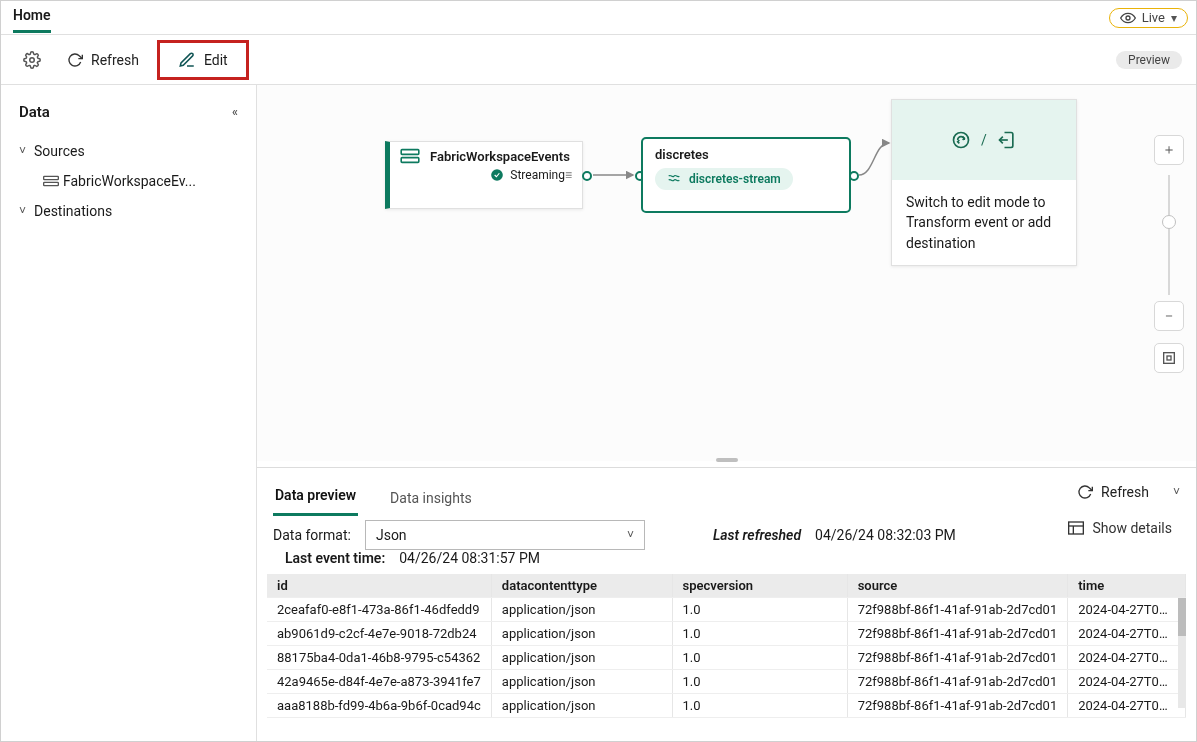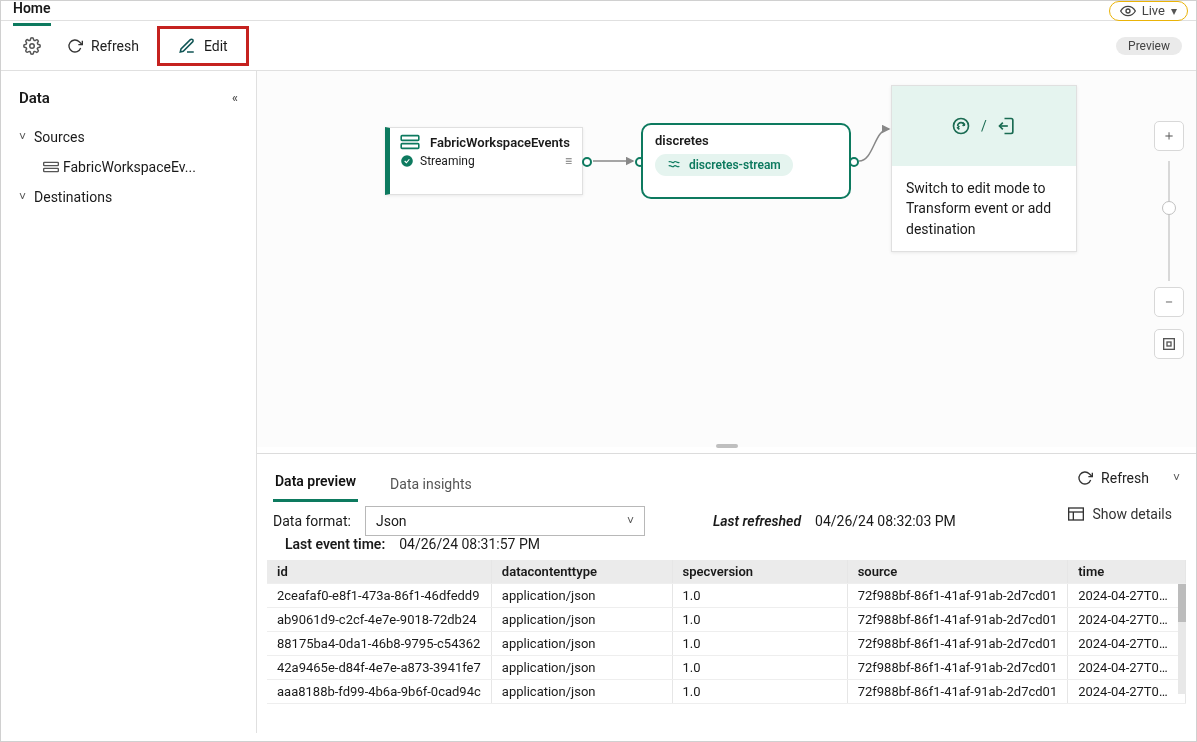--- a/index.html
+++ b/index.html
@@ -13,21 +13,21 @@
     height: 742px;
     overflow: hidden;
     border: 1px solid #d0d0d0;
     position: relative;
   }
   
   .titlebar {
     display: flex;
     align-items: center;
     justify-content: space-between;
-    height: 20px;
+    height: 34px;
     border-bottom: 1px solid #e0e0e0;
     padding: 0 8px 0 12px;
   }
   .titlebar-left {
     font-weight: 600;
     font-size: 14px;
     border-bottom: 3px solid #0d7a5f;
     height: 30px;
     display: flex;
     align-items: center;
@@ -140,28 +140,28 @@
   
   .node-source {
     position:absolute; left:128px; top:56px;
     width:198px; height:68px;
     border:1px solid #e0e0e0; border-radius:0;
     background:#fff; box-shadow:0 1px 3px rgba(0,0,0,0.08);
     display:flex; flex-direction:column;
     border-left: 5px solid #0d7a5f;
   }
   .node-source .row1 { display:flex; align-items:center; gap:10px; padding:6px 10px 2px 10px;}
-  .node-source .row2 { display:flex; align-items:center; justify-content:space-between; padding:2px 10px 6px 10px; font-size:12px;}
+  .node-source .row2 { display:flex; align-items:center; justify-content:flex-end; padding:2px 10px 6px 10px; font-size:12px;}
   .status-dot { width:14px; height:14px; display:inline-flex; align-items:center; justify-content:center; color:#0d7a5f;}
   .menu-dots { color:#777; cursor:pointer;}
   .node-title { font-weight:600; font-size:13px;}
   .node-stream {
     position:absolute; left:384px; top:52px;
     width:210px; height:76px;
-    border:2px solid #0d7a5f; border-radius:10px;
+    border:2px solid #0d7a5f; border-radius:5px;
     background:#fff; padding:8px 12px;
   }
   .node-stream .title { font-weight:600; font-size:13px; margin-bottom:6px;}
   .stream-chip {
     display:inline-flex; align-items:center; gap:8px;
     background:#e5f4ef; border-radius:14px;
     padding:4px 12px; font-size:12px; color:#0d7a5f; font-weight:600;
   }
   .node-dest {
     position:absolute; left:634px; top:14px;

